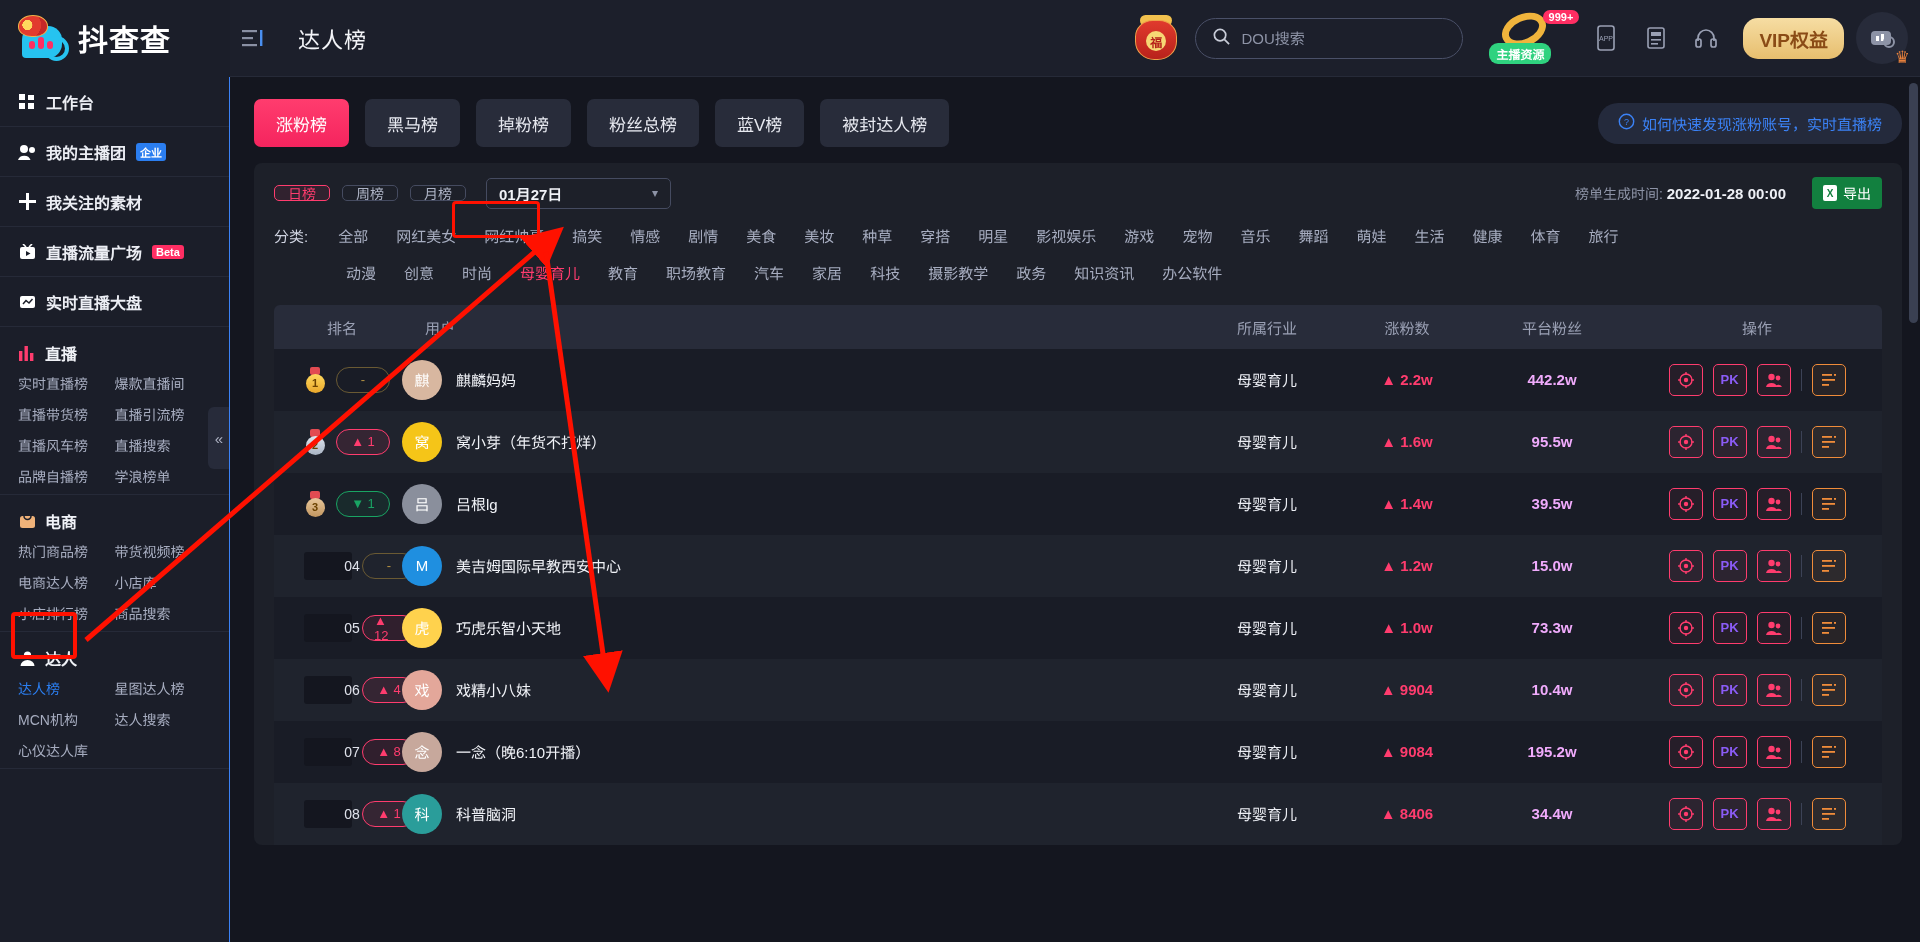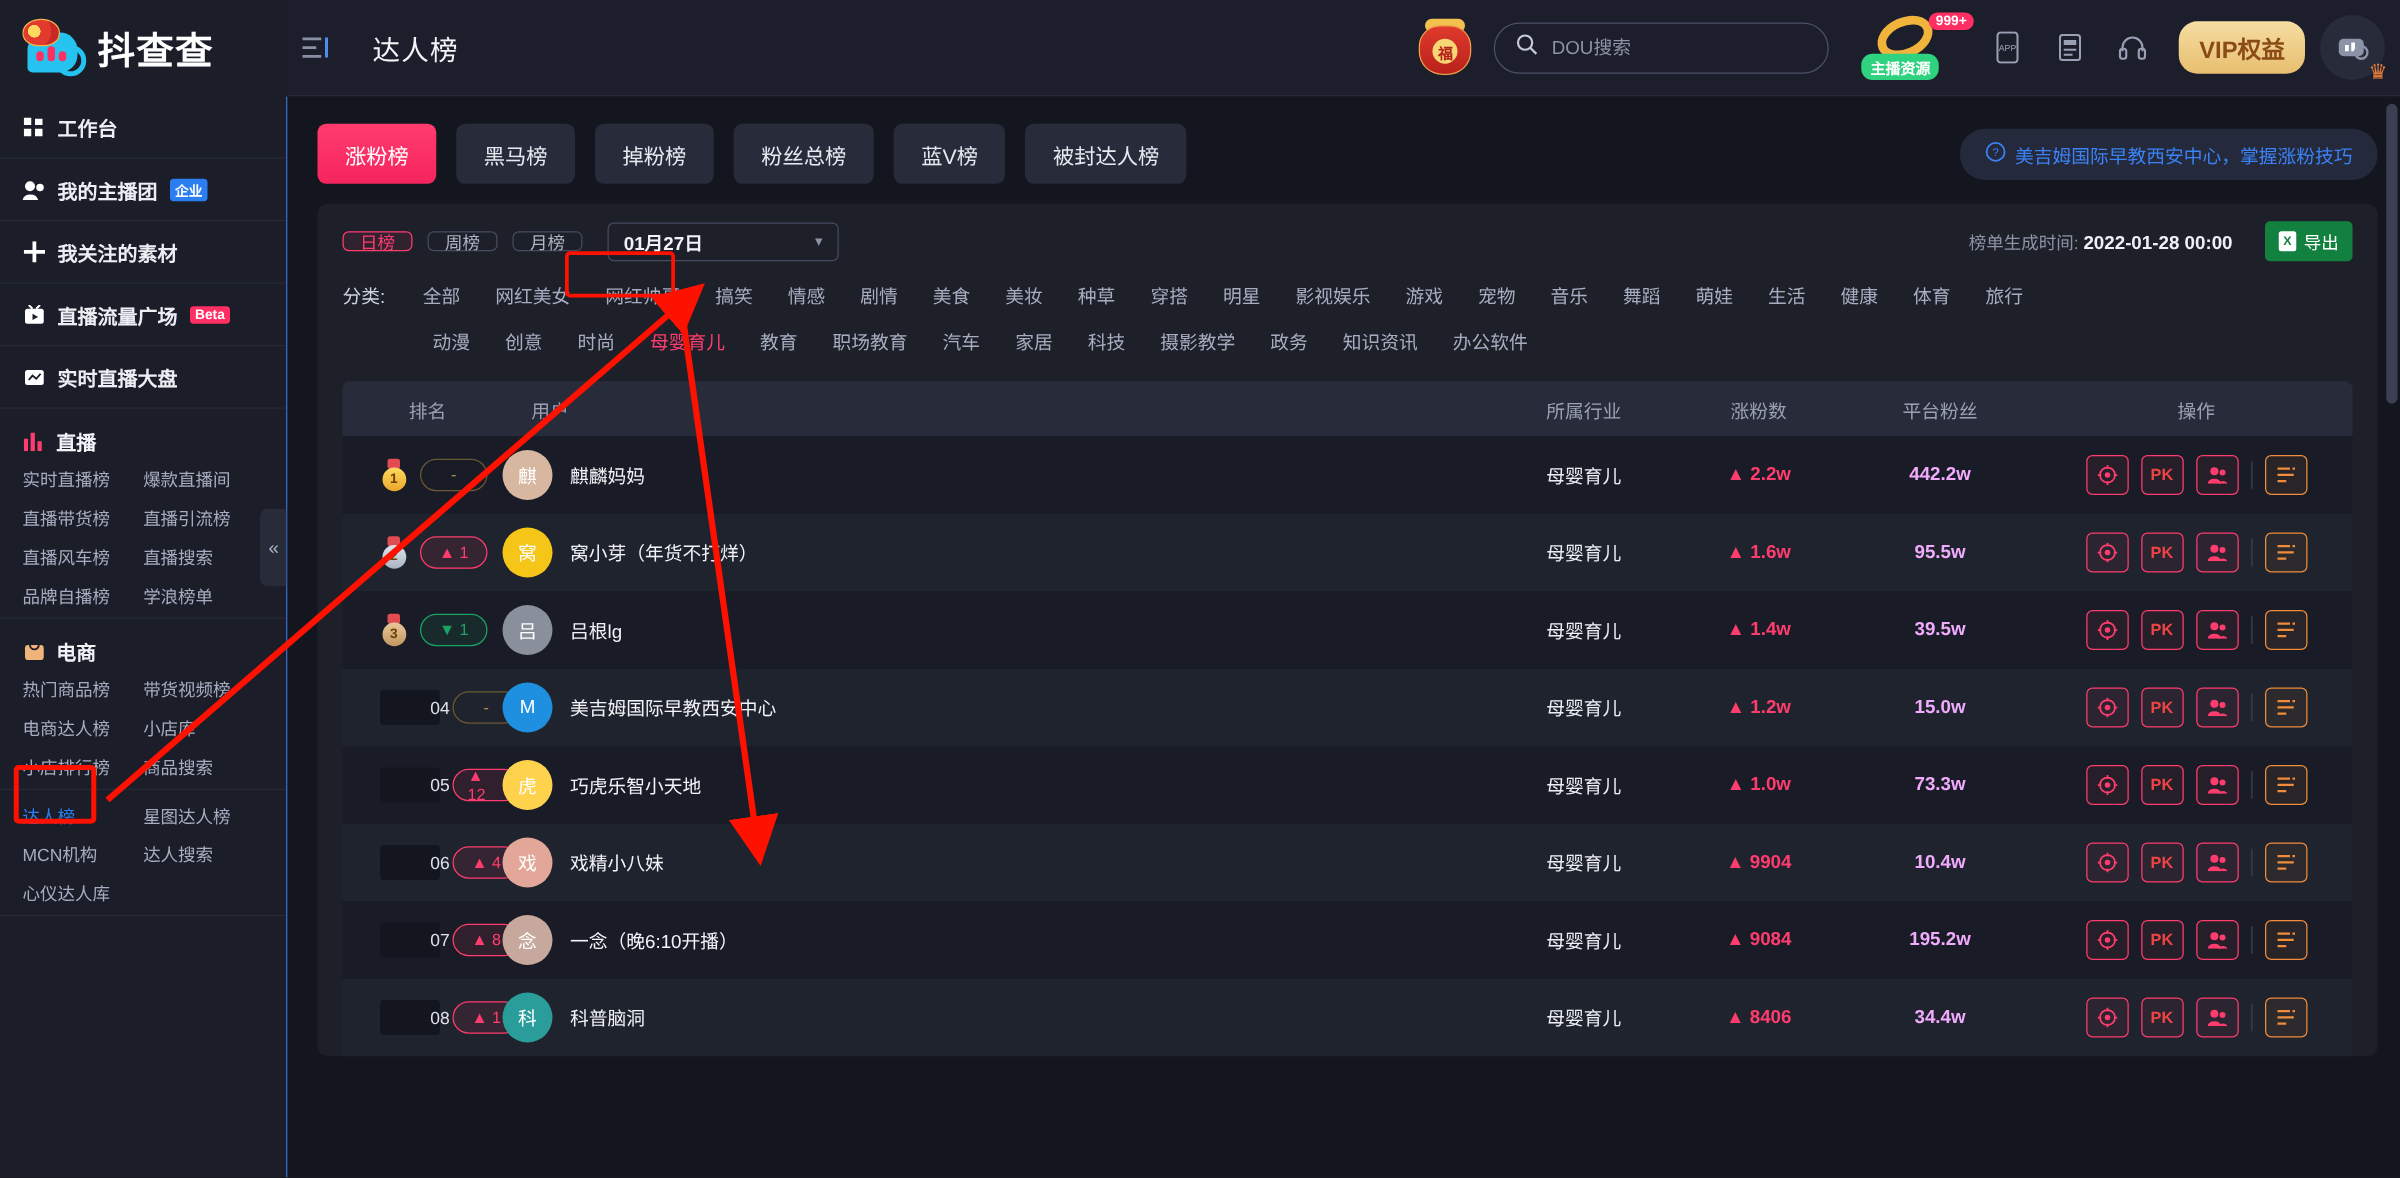--- a/index.html
+++ b/index.html
@@ -203,21 +203,21 @@
   .chg.flat { border: 1px solid #6a5a33; color: #b59243; background: transparent; }
 
   .uavatar { width: 40px; height: 40px; border-radius: 50%; flex: 0 0 auto; overflow:hidden;
     display:flex; align-items:center; justify-content:center; font-size: 15px; color:#fff; }
   .uname { font-size: 15px; color: #f1f3f8; white-space: nowrap; overflow: hidden; text-overflow: ellipsis; }
 
   .gain { color:#ff3c6e; font-weight: bold; display:inline-flex; align-items:center; gap:5px; justify-content:center;}
   .fansv { color:#f0abfc; font-weight: bold; }
 
   .act-btn {
-    width: 34px; height: 32px; border-radius: 5px; border: 1px solid #ff3c6e; color: #ef4444;
+    width: 34px; height: 32px; border-radius: 5px; border: 1px solid #ff3c6e; color: #8b5cf6;
     display:flex; align-items:center; justify-content:center; font-size: 13px; font-weight: bold;
     background: rgba(255,60,110,0.06);
   }
   .act-sep { width: 1px; height: 22px; background: #3c4256; }
   .act-btn.orange { border-color:#f08c3a; color:#f08c3a; background: rgba(240,140,58,0.07); }
 
   .scrollbar-v {
     position: absolute; right: 2px; top: 6px; width: 9px; height: 240px;
     background: #3a4052; border-radius: 5px; z-index: 40;
   }
@@ -419,20 +419,29 @@
           <a>热门商品榜</a>
           <a>带货视频榜</a>
           <a>电商达人榜</a>
           <a>小店库</a>
           <a>小店排行榜</a>
           <a>商品搜索</a>
         </div>
       </div>
 
       <div class="group">
+        <div class="group-head">
+          <span class="nav-icon">
+            <svg width="15" height="15" viewBox="0 0 15 15">
+                <circle cx="7.5" cy="4" r="3.6" fill="#fff"></circle>
+                <path d="M0.5 15 a7 6 0 0 1 14 0z" fill="#fff"></path>
+              </svg>
+          </span>
+          <span>达人</span>
+        </div>
         <div class="group-links">
           <a class="active">达人榜</a>
           <a>星图达人榜</a>
           <a>MCN机构</a>
           <a>达人搜索</a>
           <a>心仪达人库</a>
         </div>
       </div>
 
       <div class="side-collapse">«</div>
@@ -447,21 +456,21 @@
         <div class="tab">粉丝总榜</div>
         <div class="tab">蓝V榜</div>
         <div class="tab">被封达人榜</div>
         <div class="tips-pill">
           <span>
             <svg width="17" height="17" viewBox="0 0 17 17">
                 <circle cx="8.5" cy="8.5" r="7.2" fill="none" stroke="#3b82f6" stroke-width="1.4"></circle>
                 <text x="8.5" y="12" font-size="9" fill="#3b82f6" text-anchor="middle" font-family="Liberation Sans">?</text>
               </svg>
           </span>
-          <span>美吉姆国际早教西安中心，掌握涨粉技巧</span>
+          <span>如何快速发现涨粉账号，实时直播榜</span>
         </div>
       </div>
 
       <div class="panel">
 
         <div class="filter-row1">
           <div class="seg active">日榜</div>
           <div class="seg">周榜</div>
           <div class="seg">月榜</div>
           <div class="date-select">

